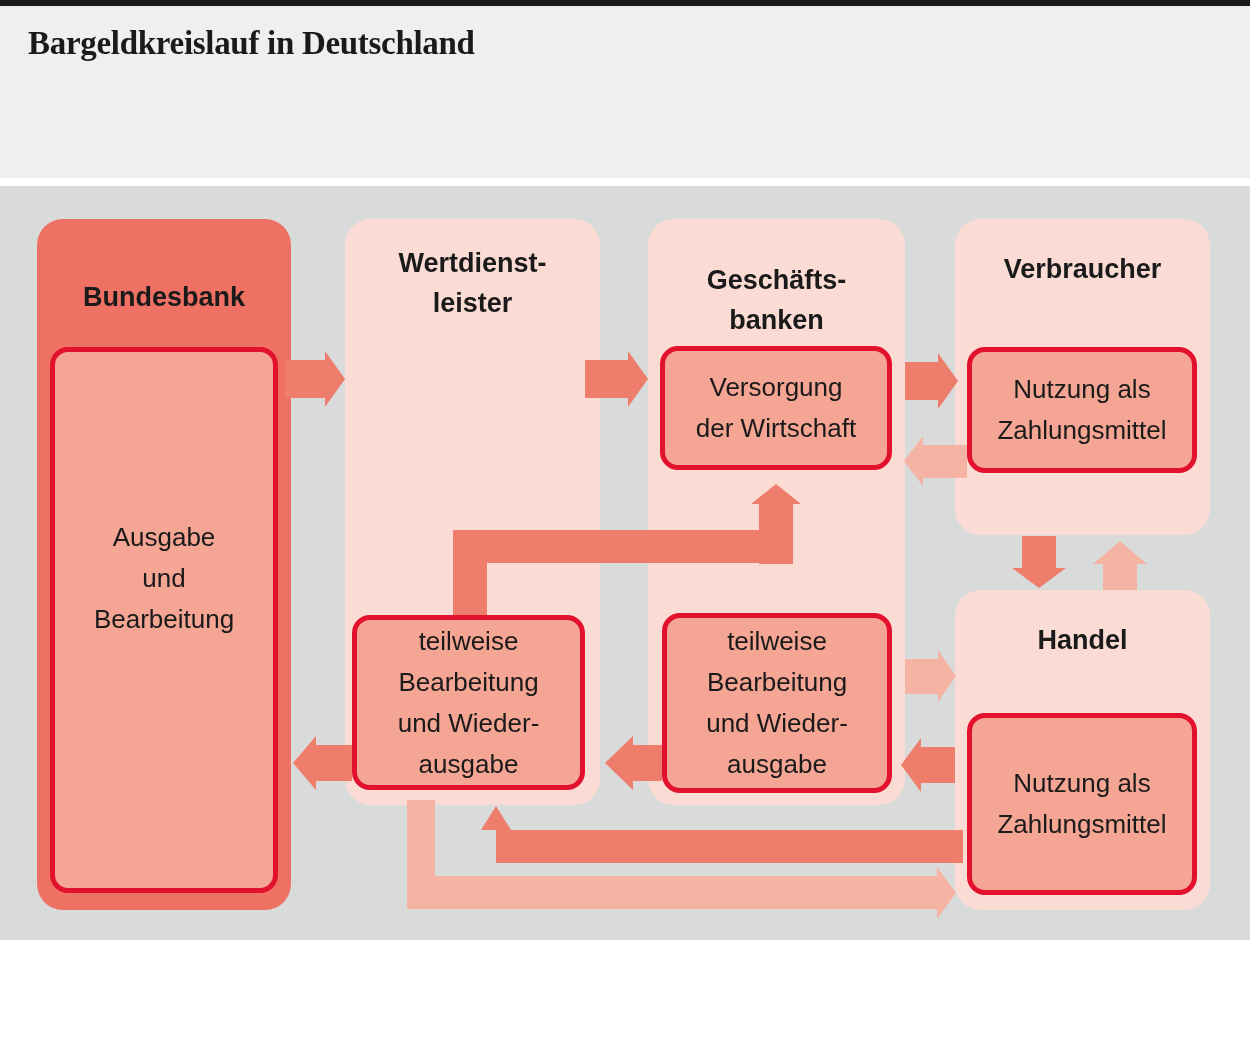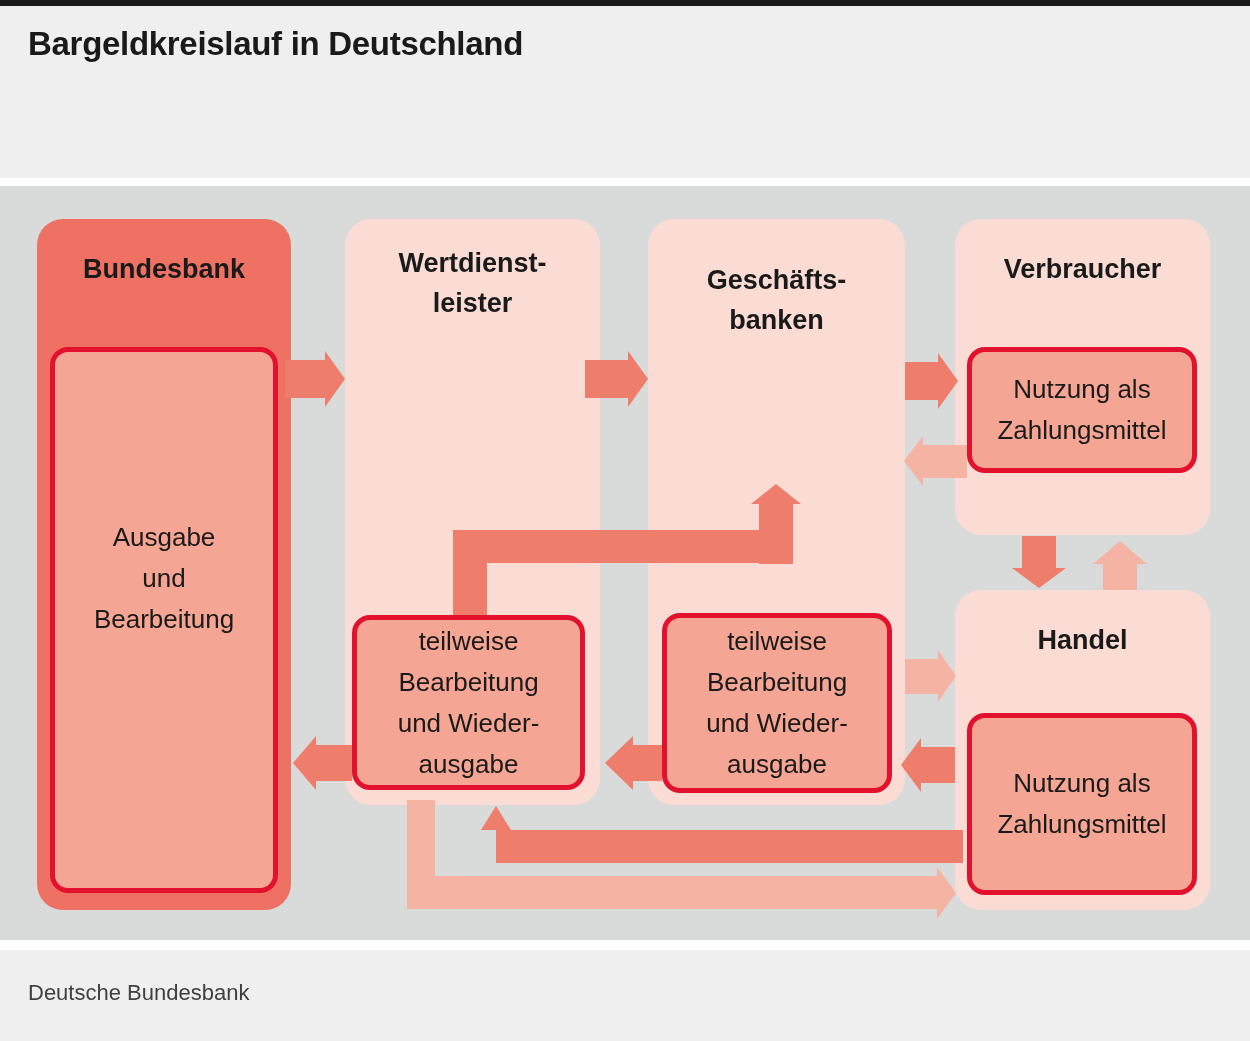--- a/index.html
+++ b/index.html
@@ -2,21 +2,21 @@
 <html style="--rule-black: #1a1a1a; --band-background: #f0efef; --canvas-background: #d9dada; --column-dark: #ee7164; --container-light: #fbdcd4; --box-fill: #f5a593; --box-border: #e2112e; --arrow-dark: #ee7d6c; --arrow-light: #f5b3a3; --text: #1a1a1a; --footer-text: #3f3f3f;"><head>
 <meta charset="utf-8">
 <style>
   html,body{margin:0;padding:0;background:#ffffff;}
   .page{
     position:relative;width:1250px;height:1041px;overflow:hidden;
     font-family:"Liberation Sans", sans-serif;color:var(--text,#1a1a1a);
     background:#ffffff;
   }
   .top-rule{position:absolute;left:0;top:0;width:1250px;height:6px;background:var(--rule-black,#1a1a1a);}
-  .header-band{position:absolute;left:0;top:6px;width:1250px;height:172px;background:var(--band-background,#f0efef);}
+  .header-band{position:absolute;left:0;top:6px;width:1250px;height:172px;background:var(--band-background,#f0efef);font-family:Liberation Serif, serif;}
   .page-title{margin:0;padding:19px 0 0 28px;font-size:33px;font-weight:bold;letter-spacing:-0.3px;color:var(--text,#1a1a1a);}
   .canvas{position:absolute;left:0;top:186px;width:1250px;height:754px;background:var(--canvas-background,#d9dada);}
   .footer-band{position:absolute;left:0;top:950px;width:1250px;height:91px;background:var(--band-background,#f0efef);}
   .footer-text{padding:30px 0 0 28px;font-size:22px;color:var(--footer-text,#3f3f3f);}
 
   
   .col{position:absolute;border-radius:26px;}
   .col.dark{background:var(--column-dark,#ee7164);}
   .col.light{background:var(--container-light,#fbdcd4);}
   .col-header{white-space:pre-line;text-align:center;font-weight:bold;font-size:27px;line-height:40px;color:var(--text,#1a1a1a);}
@@ -50,21 +50,21 @@
 <div class="page">
   <div class="top-rule"></div>
 
   <div class="header-band">
     <h1 class="page-title">Bargeldkreislauf in Deutschland</h1>
   </div>
 
   <div class="canvas">
 
     <div class="col dark" style="left:37px;top:33px;width:254px;height:691px;">
-      <div class="col-header" style="padding-top:30px;">Bundesbank</div>
+      <div class="col-header" style="padding-top:58px;">Bundesbank</div>
     </div>
     <div class="col light" style="left:345px;top:33px;width:255px;height:586px;">
       <div class="col-header" style="padding-top:24px;">Wertdienst-
 leister</div>
     </div>
     <div class="col light" style="left:648px;top:33px;width:257px;height:586px;">
       <div class="col-header" style="padding-top:41px;">Geschäfts-
 banken</div>
     </div>
     <div class="col light" style="left:955px;top:33px;width:255px;height:316px;">
@@ -142,27 +142,26 @@
       <div class="head r light" style="left:937px;top:681px;border-width:26px 0 26px 19px;"></div>
     </div>
 
     <div class="node lift" style="left:50px;top:161px;width:228px;height:546px;">Ausgabe
 und
 Bearbeitung</div>
     <div class="node" style="left:352px;top:429px;width:233px;height:175px;">teilweise
 Bearbeitung
 und Wieder-
 ausgabe</div>
+    <div class="node" style="left:660px;top:160px;width:232px;height:124px;">Versorgung
+der Wirtschaft</div>
     <div class="node" style="left:662px;top:427px;width:230px;height:180px;">teilweise
 Bearbeitung
 und Wieder-
 ausgabe</div>
     <div class="node" style="left:967px;top:161px;width:230px;height:126px;">Nutzung als
 Zahlungsmittel</div>
     <div class="node" style="left:967px;top:527px;width:230px;height:182px;">Nutzung als
 Zahlungsmittel</div>
 
   </div>
 
-  <div class="footer-band">
-    <div class="footer-text">Deutsche Bundesbank</div>
-  </div>
 </div>
 
 </body></html>

